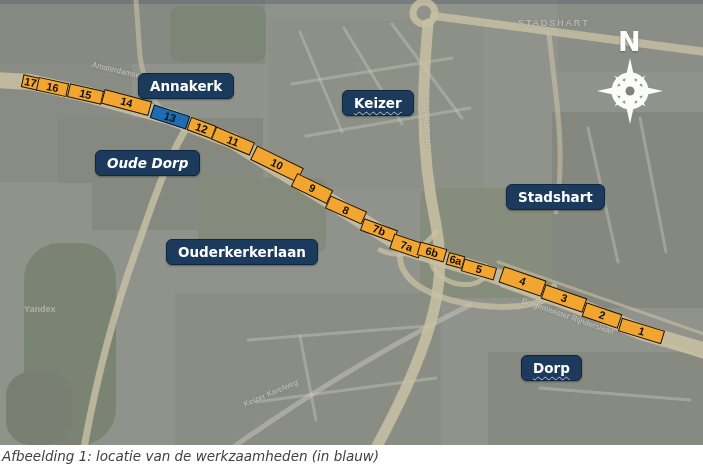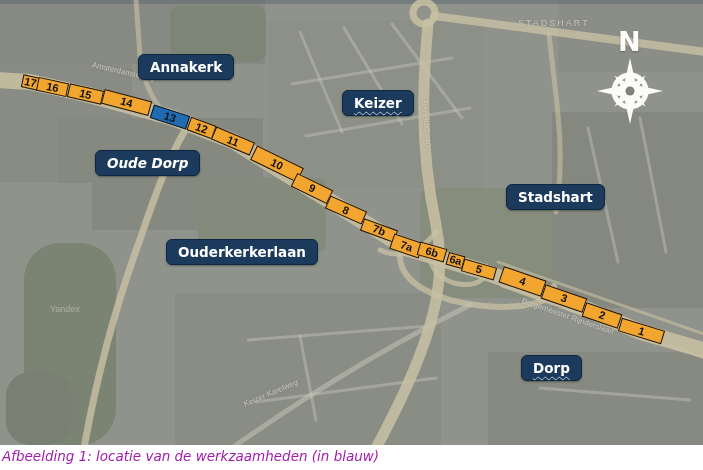--- a/index.html
+++ b/index.html
@@ -26,50 +26,50 @@
   .b-bottomright{left:488px;top:352px;width:215px;height:93px;background:#7e8176;}
   .top-strip{left:0;top:0;width:703px;height:4px;background:rgba(44,66,88,0.45);}
 
   .wash{position:absolute;left:0;top:0;width:703px;height:445px;background:rgba(151,153,148,0.38);}
 
   .roads-svg{position:absolute;left:0;top:0;}
 
   
   .street{position:absolute;color:rgba(225,223,213,0.72);font-family:"Liberation Sans",sans-serif;
           white-space:nowrap;transform-origin:left center;text-shadow:0 0 2px rgba(90,92,86,0.5);}
-  .watermark{position:absolute;left:50px;top:304px;color:rgba(200,200,194,0.65);font-size:9px;
-             font-family:"Liberation Sans",sans-serif;}
+  .watermark{position:absolute;left:24px;top:304px;color:rgba(200,200,194,0.65);font-size:9px;
+             font-family:"Liberation Sans",sans-serif;font-weight:bold;}
 
   
   .seg{position:absolute;background:#f2a52f;border:1.5px solid #151515;box-sizing:border-box;
        display:flex;align-items:center;justify-content:center;
        font:bold 11px "Liberation Sans",sans-serif;color:#111;line-height:1;}
   .seg.blue{background:#1f6cb2;}
 
   
   .place{position:absolute;background:#1b3a5c;color:#fff;border:1px solid #0e2740;border-radius:6px;
          padding:4px 11px;font:bold 13.5px "DejaVu Sans",sans-serif;white-space:nowrap;
          box-shadow:0 1px 2px rgba(0,0,0,0.35);}
   .place.sq span{text-decoration:underline;text-decoration-style:wavy;
                  text-decoration-color:#b6c4d8;text-decoration-thickness:1px;text-underline-offset:3px;}
-  .p-annakerk{left:138px;top:54px;}
+  .p-annakerk{left:138px;top:73px;}
   .p-elsrijk{left:342px;top:90px;}
   .p-oudedorp{left:95px;top:150px;font-style:italic;}
   .p-stadshart{left:506px;top:184px;}
   .p-ouderkerkerlaan{left:166px;top:239px;}
   .p-mayor{left:521px;top:355px;}
 
   
   .north{position:absolute;left:618px;top:26px;color:#fcfcfa;font:bold 27px "DejaVu Sans",sans-serif;
          text-shadow:0 1px 2px rgba(60,62,58,0.5);}
   .rose{position:absolute;left:593px;top:54px;}
 
   
   .caption-bar{position:absolute;left:0;top:445px;width:703px;height:25px;background:#fff;}
-  .caption{position:absolute;left:2px;top:3px;font:italic 13.5px "DejaVu Sans",sans-serif;color:#a21caf;white-space:nowrap;}
+  .caption{position:absolute;left:2px;top:3px;font:italic 13.5px "DejaVu Sans",sans-serif;color:#404040;white-space:nowrap;}
 </style>
 </head>
 <body>
 
 <div class="figure">
   <div class="map">
 
     <div class="area b-topleft"></div>
     <div class="area b-parktop"></div>
     <div class="area b-elsrijk roofs"></div>

